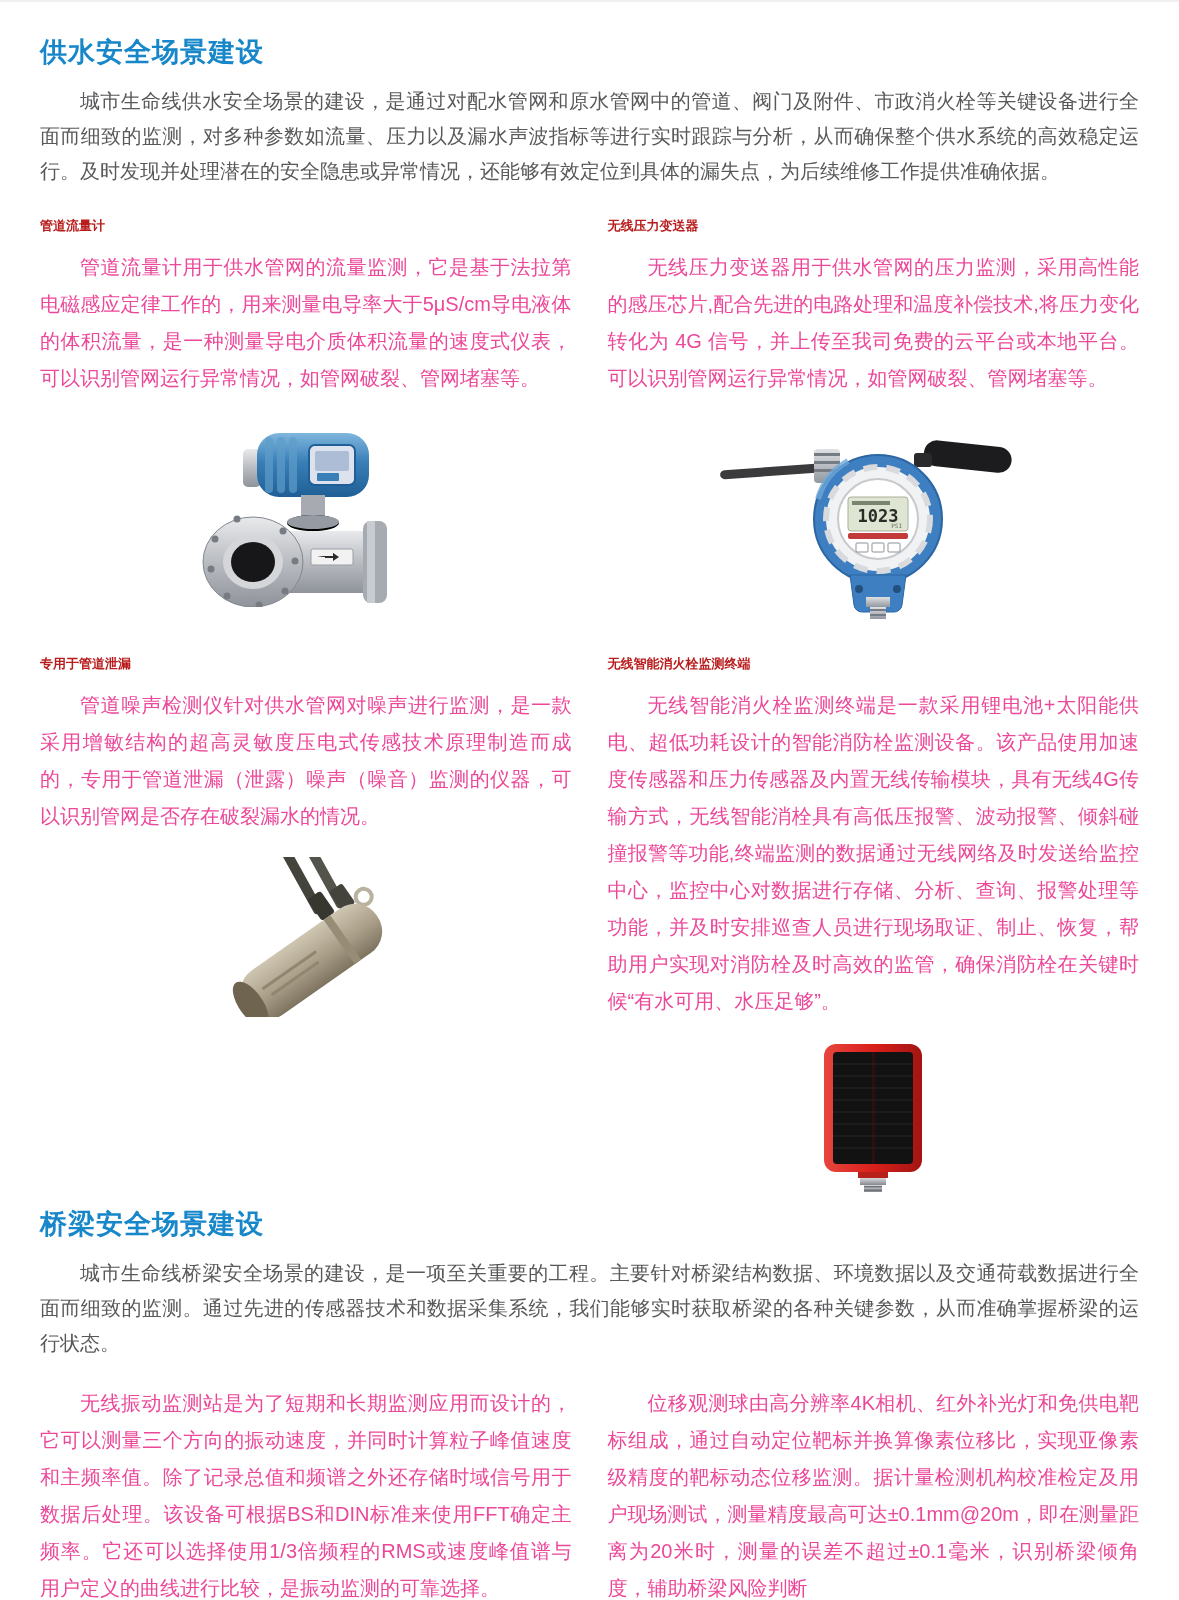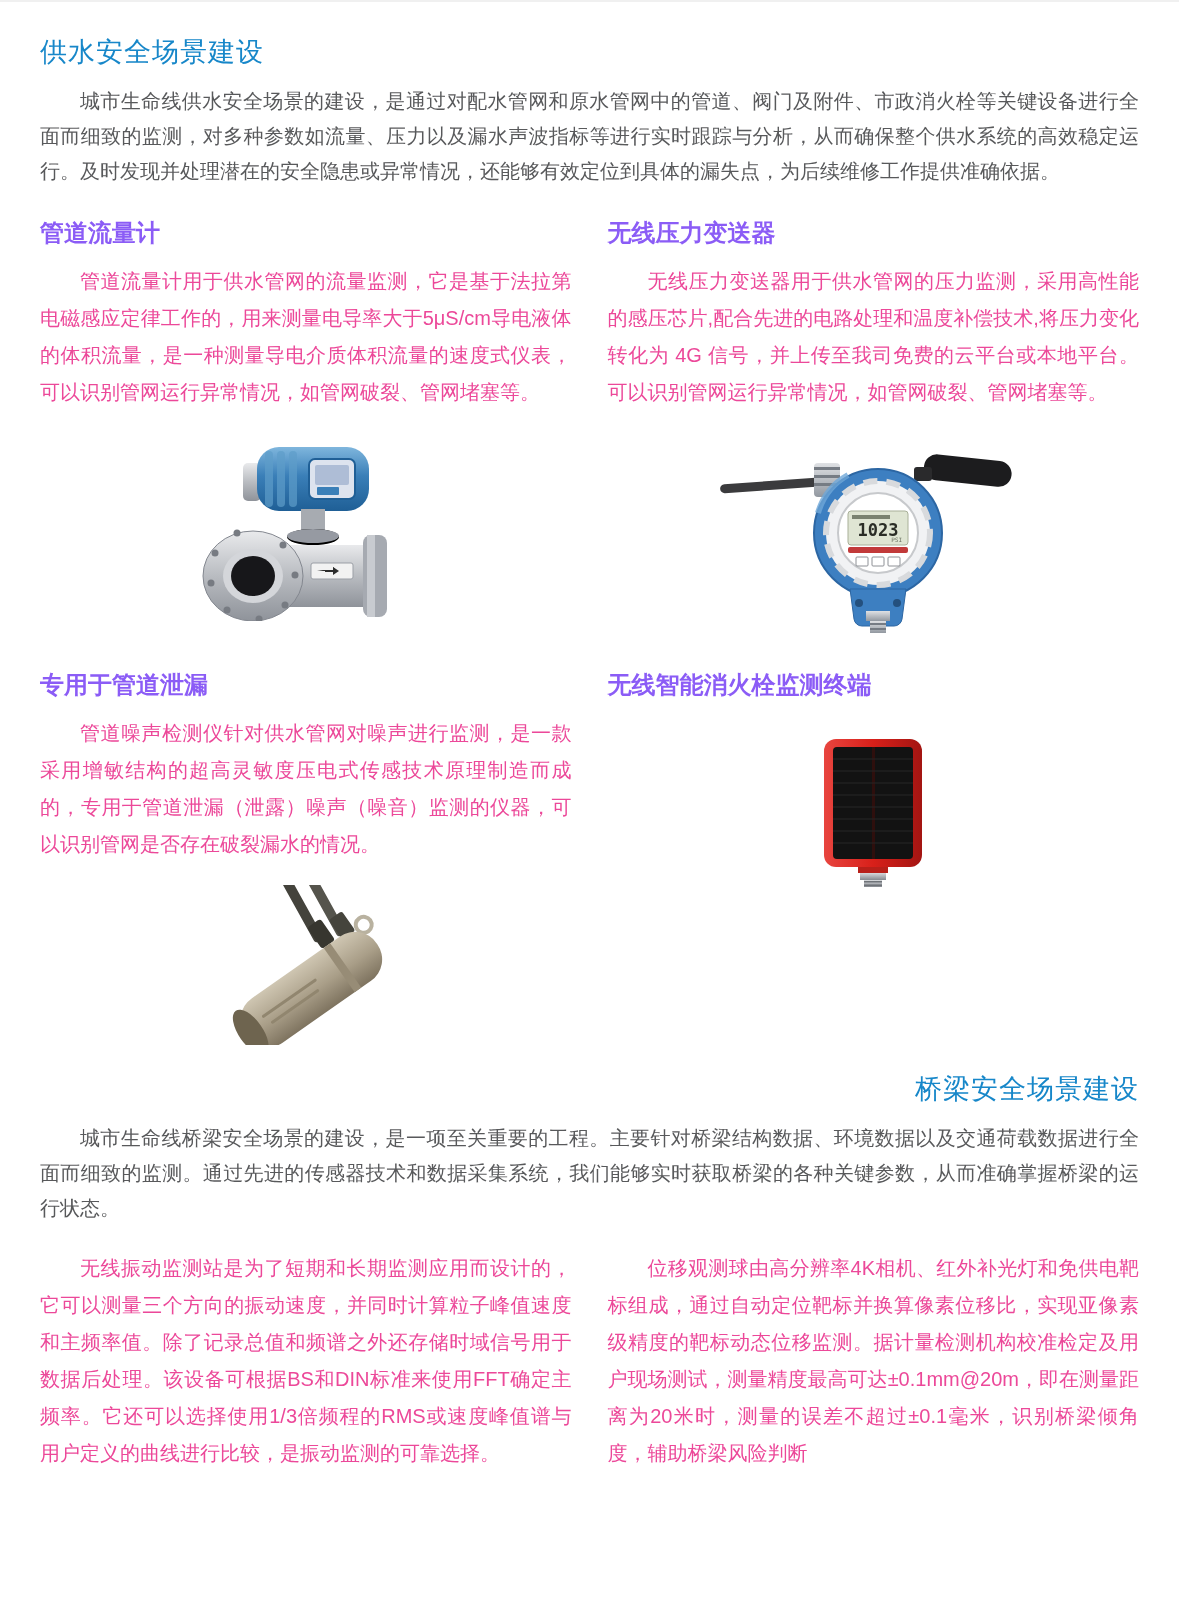--- a/index.html
+++ b/index.html
@@ -4,42 +4,42 @@
 <style>
   * { margin:0; padding:0; box-sizing:border-box; }
   html,body { background:#ffffff; }
   body {
     width:1179px; height:1600px; overflow:hidden;
     font-family:"Liberation Sans","DejaVu Sans",sans-serif;
     border-top:2px solid #f0f0f0;
   }
   .page { padding:0 40px; }
   .section-title {
-    font-size:27px; font-weight:normal; color:#1787C9;
+    font-size:27px; font-weight:bold; color:#1787C9;
     margin:32px 0 14px; letter-spacing:1px;
   }
   .intro {
     font-size:20px; line-height:35px; color:#58595B;
     text-indent:2em; text-align:justify; margin:2px 0 0;
   }
   .grid {
     display:grid; grid-template-columns:1fr 1fr; column-gap:36px;
     margin-top:24px; align-items:start;
   }
   .product { min-width:0; }
   .product-title {
-    font-size:24px; font-weight:bold; color:#8b5cf6; margin:4px 0 14px;
+    font-size:13px; font-weight:bold; color:#b91c1c; margin:4px 0 14px;
   }
   .product-desc {
     font-size:20px; line-height:37px; color:#ec4899;
     text-indent:2em; text-align:justify;
   }
   .figure { display:flex; justify-content:center; padding:22px 0 8px; }
   .figure svg { display:block; }
-  .bridge-title { margin-top:18px;text-align:right; }
+  .bridge-title { margin-top:6px; }
   .svg-label { font-family:"DejaVu Sans Mono",monospace; }
 </style>
 </head>
 <body>
 
 <div class="page">
 
   <h2 class="section-title">供水安全场景建设</h2>
   <p class="intro">城市生命线供水安全场景的建设，是通过对配水管网和原水管网中的管道、阀门及附件、市政消火栓等关键设备进行全面而细致的监测，对多种参数如流量、压力以及漏水声波指标等进行实时跟踪与分析，从而确保整个供水系统的高效稳定运行。及时发现并处理潜在的安全隐患或异常情况，还能够有效定位到具体的漏失点，为后续维修工作提供准确依据。</p>
 
@@ -178,20 +178,21 @@
             <rect x="60" y="96" width="70" height="4" rx="2" fill="#8d8possible26e" opacity="0"></rect>
             <rect x="60" y="98" width="66" height="3" rx="1.5" fill="#91866f"></rect>
             <rect x="64" y="108" width="58" height="3" rx="1.5" fill="#91866f"></rect>
           </g>
         </svg>
       </div>
     </div>
 
     <div class="product">
       <h3 class="product-title">无线智能消火栓监测终端</h3>
+      <p class="product-desc">无线智能消火栓监测终端是一款采用锂电池+太阳能供电、超低功耗设计的智能消防栓监测设备。该产品使用加速度传感器和压力传感器及内置无线传输模块，具有无线4G传输方式，无线智能消栓具有高低压报警、波动报警、倾斜碰撞报警等功能,终端监测的数据通过无线网络及时发送给监控中心，监控中心对数据进行存储、分析、查询、报警处理等功能，并及时安排巡查人员进行现场取证、制止、恢复，帮助用户实现对消防栓及时高效的监管，确保消防栓在关键时候“有水可用、水压足够”。</p>
       <div class="figure">
         <svg width="110" height="150" viewBox="0 0 110 150">
           <defs>
             <linearGradient id="htRed" x1="0" y1="0" x2="1" y2="0">
               <stop offset="0" stop-color="#e8453f"></stop>
                 <stop offset="0.5" stop-color="#D8201A"></stop>
                 <stop offset="1" stop-color="#a31512"></stop>
             </linearGradient>
             <linearGradient id="htMetal2" x1="0" y1="0" x2="0" y2="1">
               <stop offset="0" stop-color="#d7d9dc"></stop>

